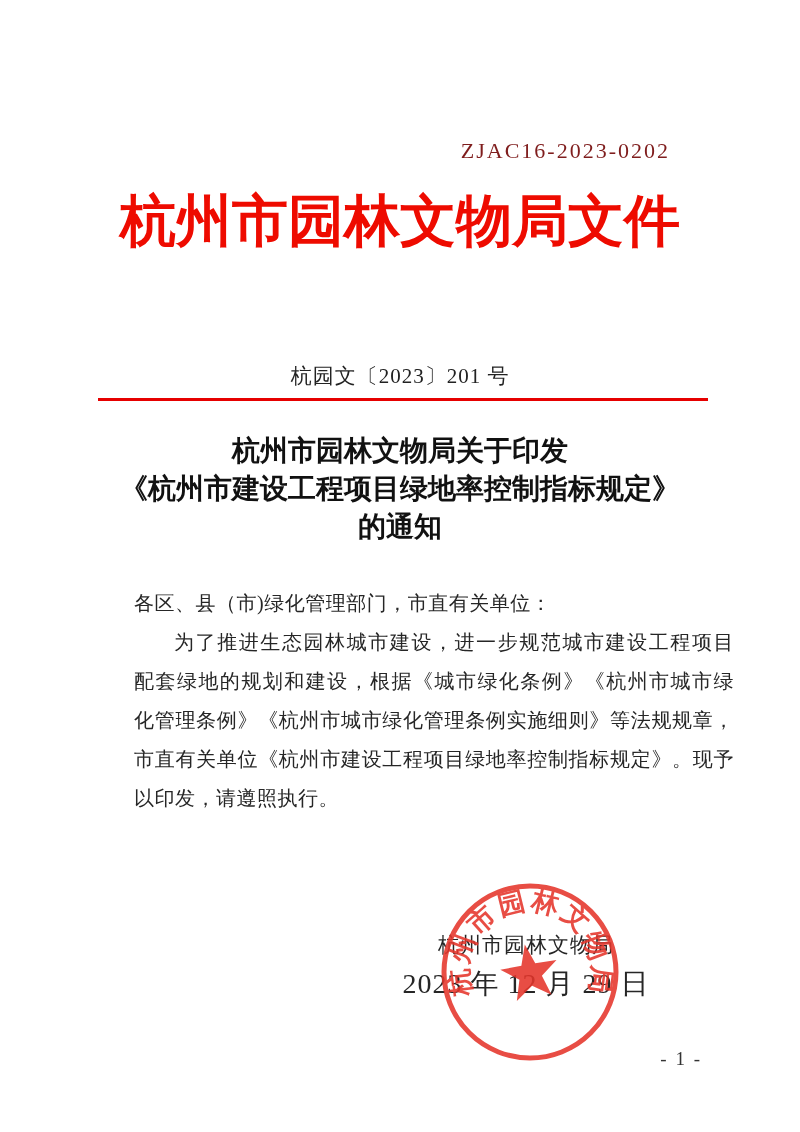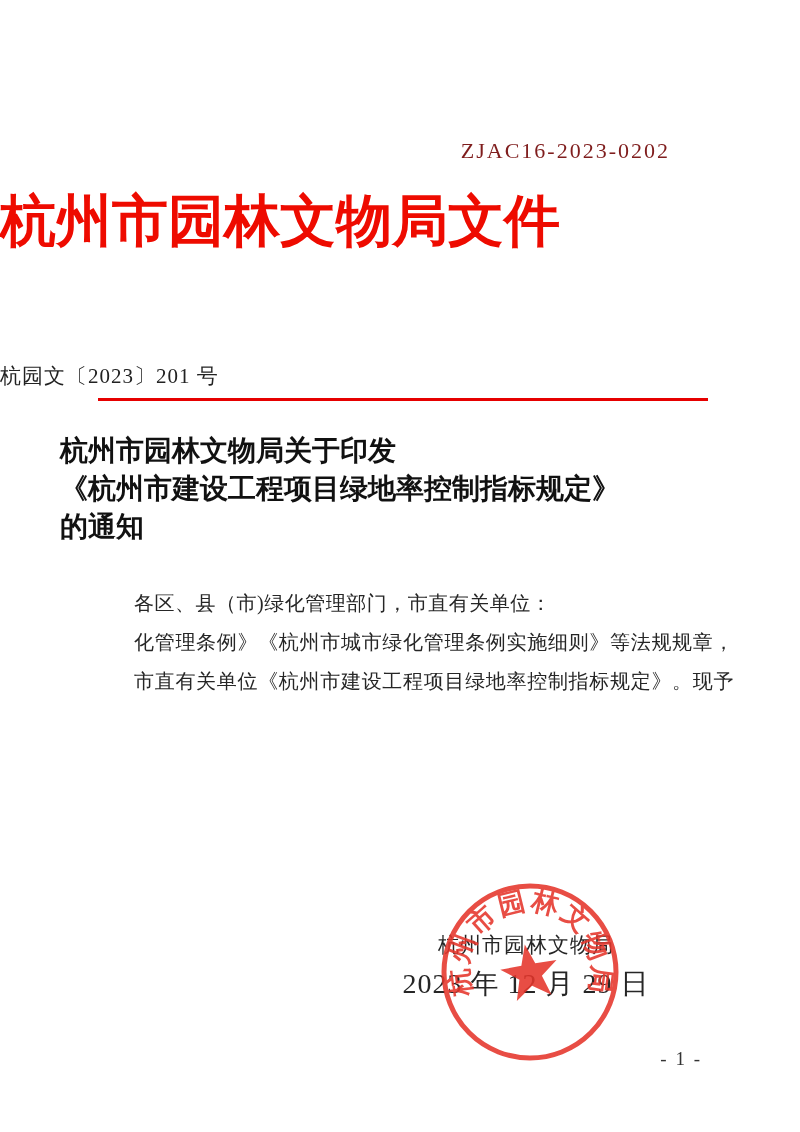--- a/index.html
+++ b/index.html
@@ -17,38 +17,38 @@
     background:#ffffff;
     overflow:hidden;
   }
   .serial{
     position:absolute;top:138px;right:130px;
     font-size:22px;letter-spacing:2px;color:#7f1d1d;
     font-family:"Liberation Serif","DejaVu Serif",serif;
   }
   .masthead{
     position:absolute;top:184px;left:0;width:800px;
-    text-align:left;
+    text-align:center;
     font-size:56px;font-weight:bold;
     color:var(--masthead_red);
     letter-spacing:0px;
     white-space:nowrap;
   }
   .refnum{
     position:absolute;top:362px;left:0;width:800px;
-    font-size:21px;color:#222;
+    text-align:center;font-size:21px;color:#222;
     letter-spacing:1px;
   }
   .redline{
     position:absolute;top:398px;left:98px;width:610px;height:3px;
     background:var(--rule_red);
   }
   .doc-title{
     position:absolute;top:432px;left:60px;width:680px;
-    font-size:28px;font-weight:bold;
+    text-align:center;font-size:28px;font-weight:bold;
     line-height:38px;color:#111;
   }
   .body-block{
     position:absolute;top:584px;left:100px;width:600px;
     font-size:20px;line-height:39px;color:#262626;
     letter-spacing:0.5px;
     margin-left:34px;
   }
   .body-line{white-space:nowrap;}
   .body-line.justify{
@@ -100,22 +100,25 @@
   <div class="redline"></div>
 
   <div class="doc-title">
     <div>杭州市园林文物局关于印发</div>
     <div>《杭州市建设工程项目绿地率控制指标规定》</div>
     <div>的通知</div>
   </div>
 
   <div class="body-block">
     <div class="body-line">各区、县（市)绿化管理部门，市直有关单位：</div>
+    <div class="body-line justify indent">为了推进生态园林城市建设，进一步规范城市建设工程项目</div>
+    <div class="body-line justify">配套绿地的规划和建设，根据《城市绿化条例》《杭州市城市绿</div>
     <div class="body-line justify">化管理条例》《杭州市城市绿化管理条例实施细则》等法规规章，</div>
     <div class="body-line justify">市直有关单位《杭州市建设工程项目绿地率控制指标规定》。现予</div>
+    <div class="body-line">以印发，请遵照执行。</div>
   </div>
 
 
   <div class="sign-block">
     <div class="sign-org">杭州市园林文物局</div>
     <div class="sign-date">2023 年 12 月 29 日</div>
   </div>
 
   <svg class="seal" viewBox="0 0 190 190">
     <circle cx="95" cy="95" r="86" fill="none" stroke-width="5"></circle>

